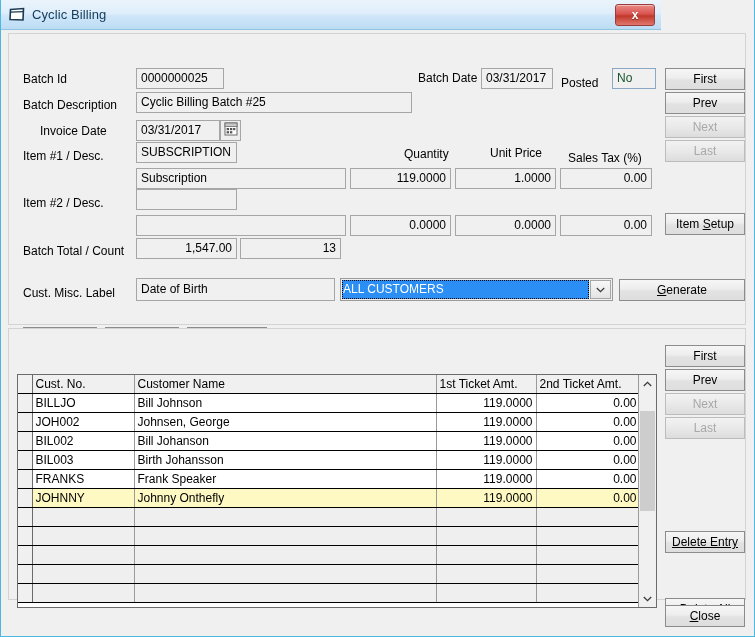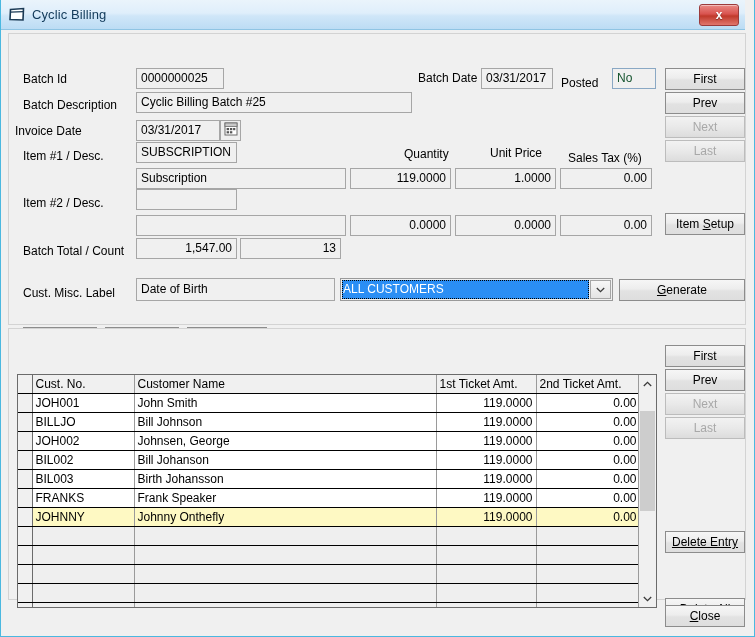--- a/index.html
+++ b/index.html
@@ -19,21 +19,21 @@
     box-sizing: border-box;
     background: #f0f0f0;
     border: 1px solid #4ab8e0;
     border-top: none;
     overflow: hidden;
   }
   
   #titlebar {
     position: absolute;
     left: 0; top: 0;
-    width: 744px;
+    width: 660px;
     height: 30px;
     background: linear-gradient(to bottom, #eaf4fb 0%, #dfeefb 45%, #cfe6f8 55%, #bcdcf4 100%);
     border-bottom: 1px solid #8fc4e3;
     box-sizing: border-box;
   }
   #titlebar-inner {
     position: absolute;
     left: 0; top: 0; right: 0; bottom: 0;
     display: flex;
     align-items: center;
@@ -305,21 +305,21 @@
       <span>x</span>
     </div>
   </div>
 
   <div id="content">
 
     <div id="top-panel"></div>
 
     <div class="lbl" style="left:22px; top:42px;">Batch Id</div>
     <div class="lbl" style="left:22px; top:68px;">Batch Description</div>
-    <div class="lbl" style="left:14px; top:94px;">Invoice Date</div>
+    <div class="lbl" style="left:39px; top:94px;">Invoice Date</div>
     <div class="lbl" style="left:22px; top:119px;">Item #1 / Desc.</div>
     <div class="lbl" style="left:22px; top:166px;">Item #2 / Desc.</div>
     <div class="lbl" style="left:22px; top:214px;">Batch Total / Count</div>
     <div class="lbl" style="left:22px; top:256px;">Cust. Misc. Label</div>
 
     <div class="lbl" style="left:417px; top:41px;">Batch Date</div>
     <div class="lbl" style="left:560px; top:46px;">Posted</div>
     <div class="lbl" style="left:403px; top:117px;">Quantity</div>
     <div class="lbl" style="left:489px; top:116px;">Unit Price</div>
     <div class="lbl" style="left:567px; top:121px;">Sales Tax (%)</div>
@@ -419,27 +419,20 @@
               <th class="rowhdr"></th>
               <th>Cust. No.</th>
               <th>Customer Name</th>
               <th>1st Ticket Amt.</th>
               <th>2nd Ticket Amt.</th>
             </tr>
           </thead>
           <tbody id="grid-body">
               <tr>
                 <td class="rowhdr"></td>
-                <td>JOH001</td>
-                <td>John Smith</td>
-                <td class="num">119.0000</td>
-                <td class="num">0.00</td>
-              </tr>
-              <tr>
-                <td class="rowhdr"></td>
                 <td>BILLJO</td>
                 <td>Bill Johnson</td>
                 <td class="num">119.0000</td>
                 <td class="num">0.00</td>
               </tr>
               <tr>
                 <td class="rowhdr"></td>
                 <td>JOH002</td>
                 <td>Johnsen, George</td>
                 <td class="num">119.0000</td>

